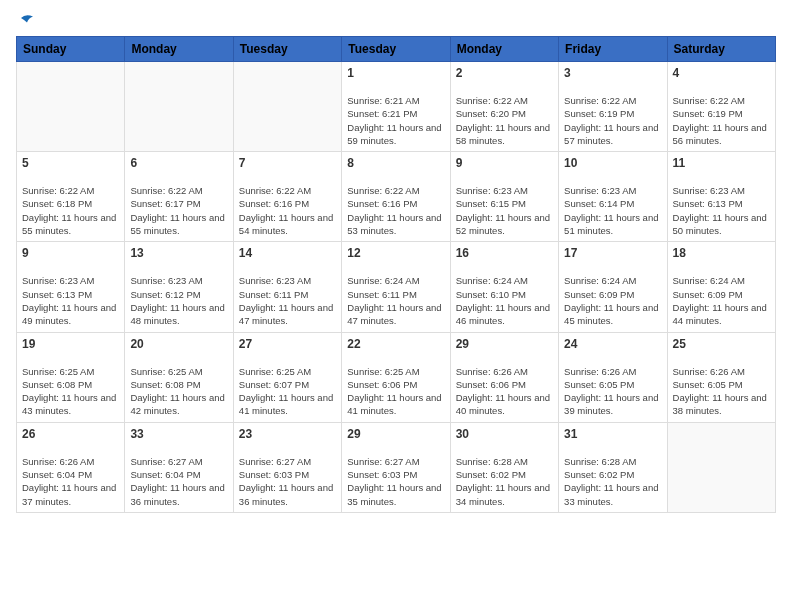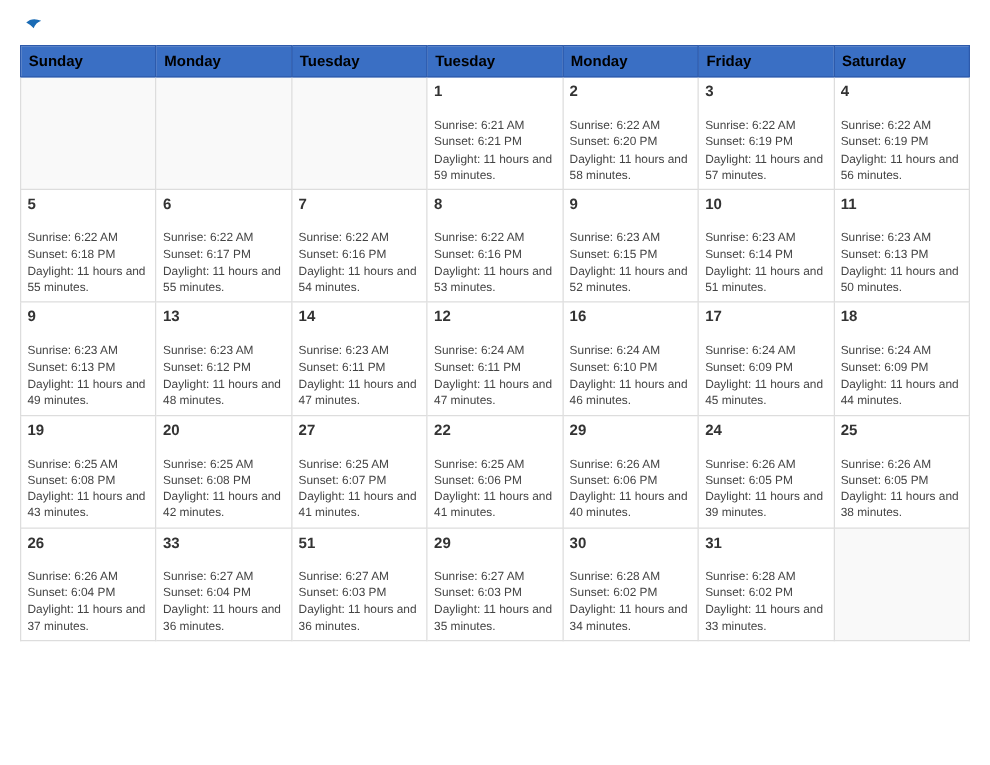--- a/index.html
+++ b/index.html
@@ -291,21 +291,21 @@
 Sunset: 6:04 PM
 Daylight: 11 hours and 37 minutes.</div>
         </td>
         <td>
           <span class="day-num">33</span>
           <div class="day-info" style="white-space: pre-line;">Sunrise: 6:27 AM
 Sunset: 6:04 PM
 Daylight: 11 hours and 36 minutes.</div>
         </td>
         <td>
-          <span class="day-num">51</span>
+          <span class="day-num">23</span>
           <div class="day-info" style="white-space: pre-line;">Sunrise: 6:27 AM
 Sunset: 6:03 PM
 Daylight: 11 hours and 36 minutes.</div>
         </td>
         <td>
           <span class="day-num">29</span>
           <div class="day-info" style="white-space: pre-line;">Sunrise: 6:27 AM
 Sunset: 6:03 PM
 Daylight: 11 hours and 35 minutes.</div>
         </td>

